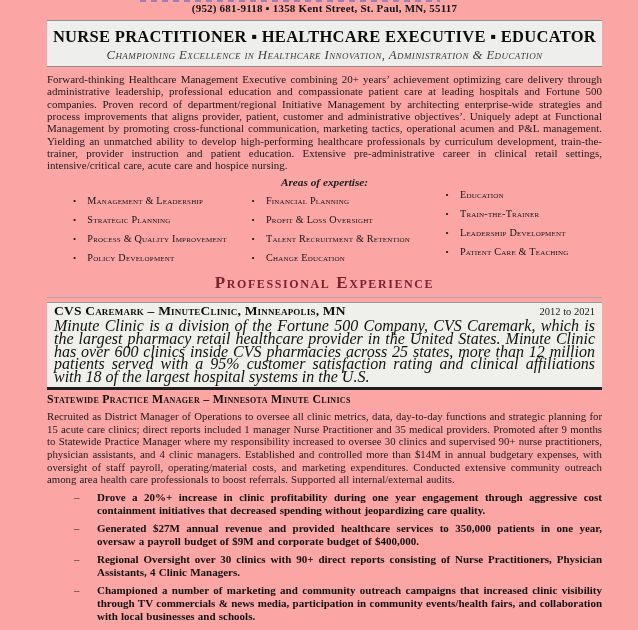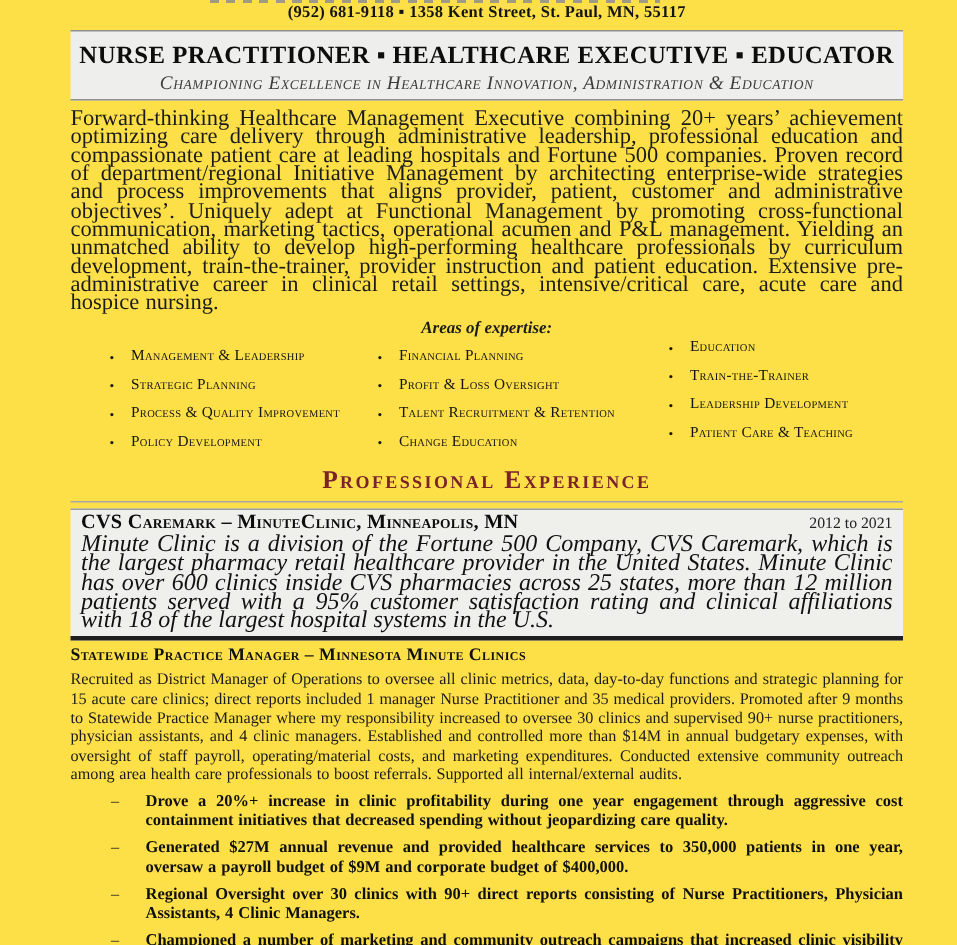--- a/index.html
+++ b/index.html
@@ -2,21 +2,21 @@
 <html><head>
 <meta charset="utf-8">
 <style>
   * { margin:0; padding:0; box-sizing:border-box; }
   html,body { background:#ffffff; }
   .page {
     position:relative;
     width:638px; height:630px;
     margin:0 auto;
     overflow:hidden;
-    background:#fde047;
+    background:#fca5a5;
     font-family:"Liberation Serif", serif;
     color:#1b1b1b;
     padding:0 36px 0 47px;
   }
   
   .clipped-links {
     position:absolute; top:0; left:140px; width:300px; height:2px;
     background:repeating-linear-gradient(90deg, rgba(82,96,190,0.55) 0 6px, transparent 6px 11px);
   }
   .contact {
@@ -44,21 +44,21 @@
   .page-tagline {
     font-style:italic;
     font-variant:small-caps;
     font-size:12.8px;
     letter-spacing:0.4px;
     color:#3c3c3c;
     margin-top:1px;
   }
   .summary {
     margin-top:6px;
-    font-size:15px;
+    font-size:11px;
     line-height:12.35px;
     text-align:justify;
     word-spacing:0.5px;
   }
   .expertise-heading {
     margin-top:4px;
     text-align:center;
     font-weight:bold;
     font-style:italic;
     font-size:11.3px;

